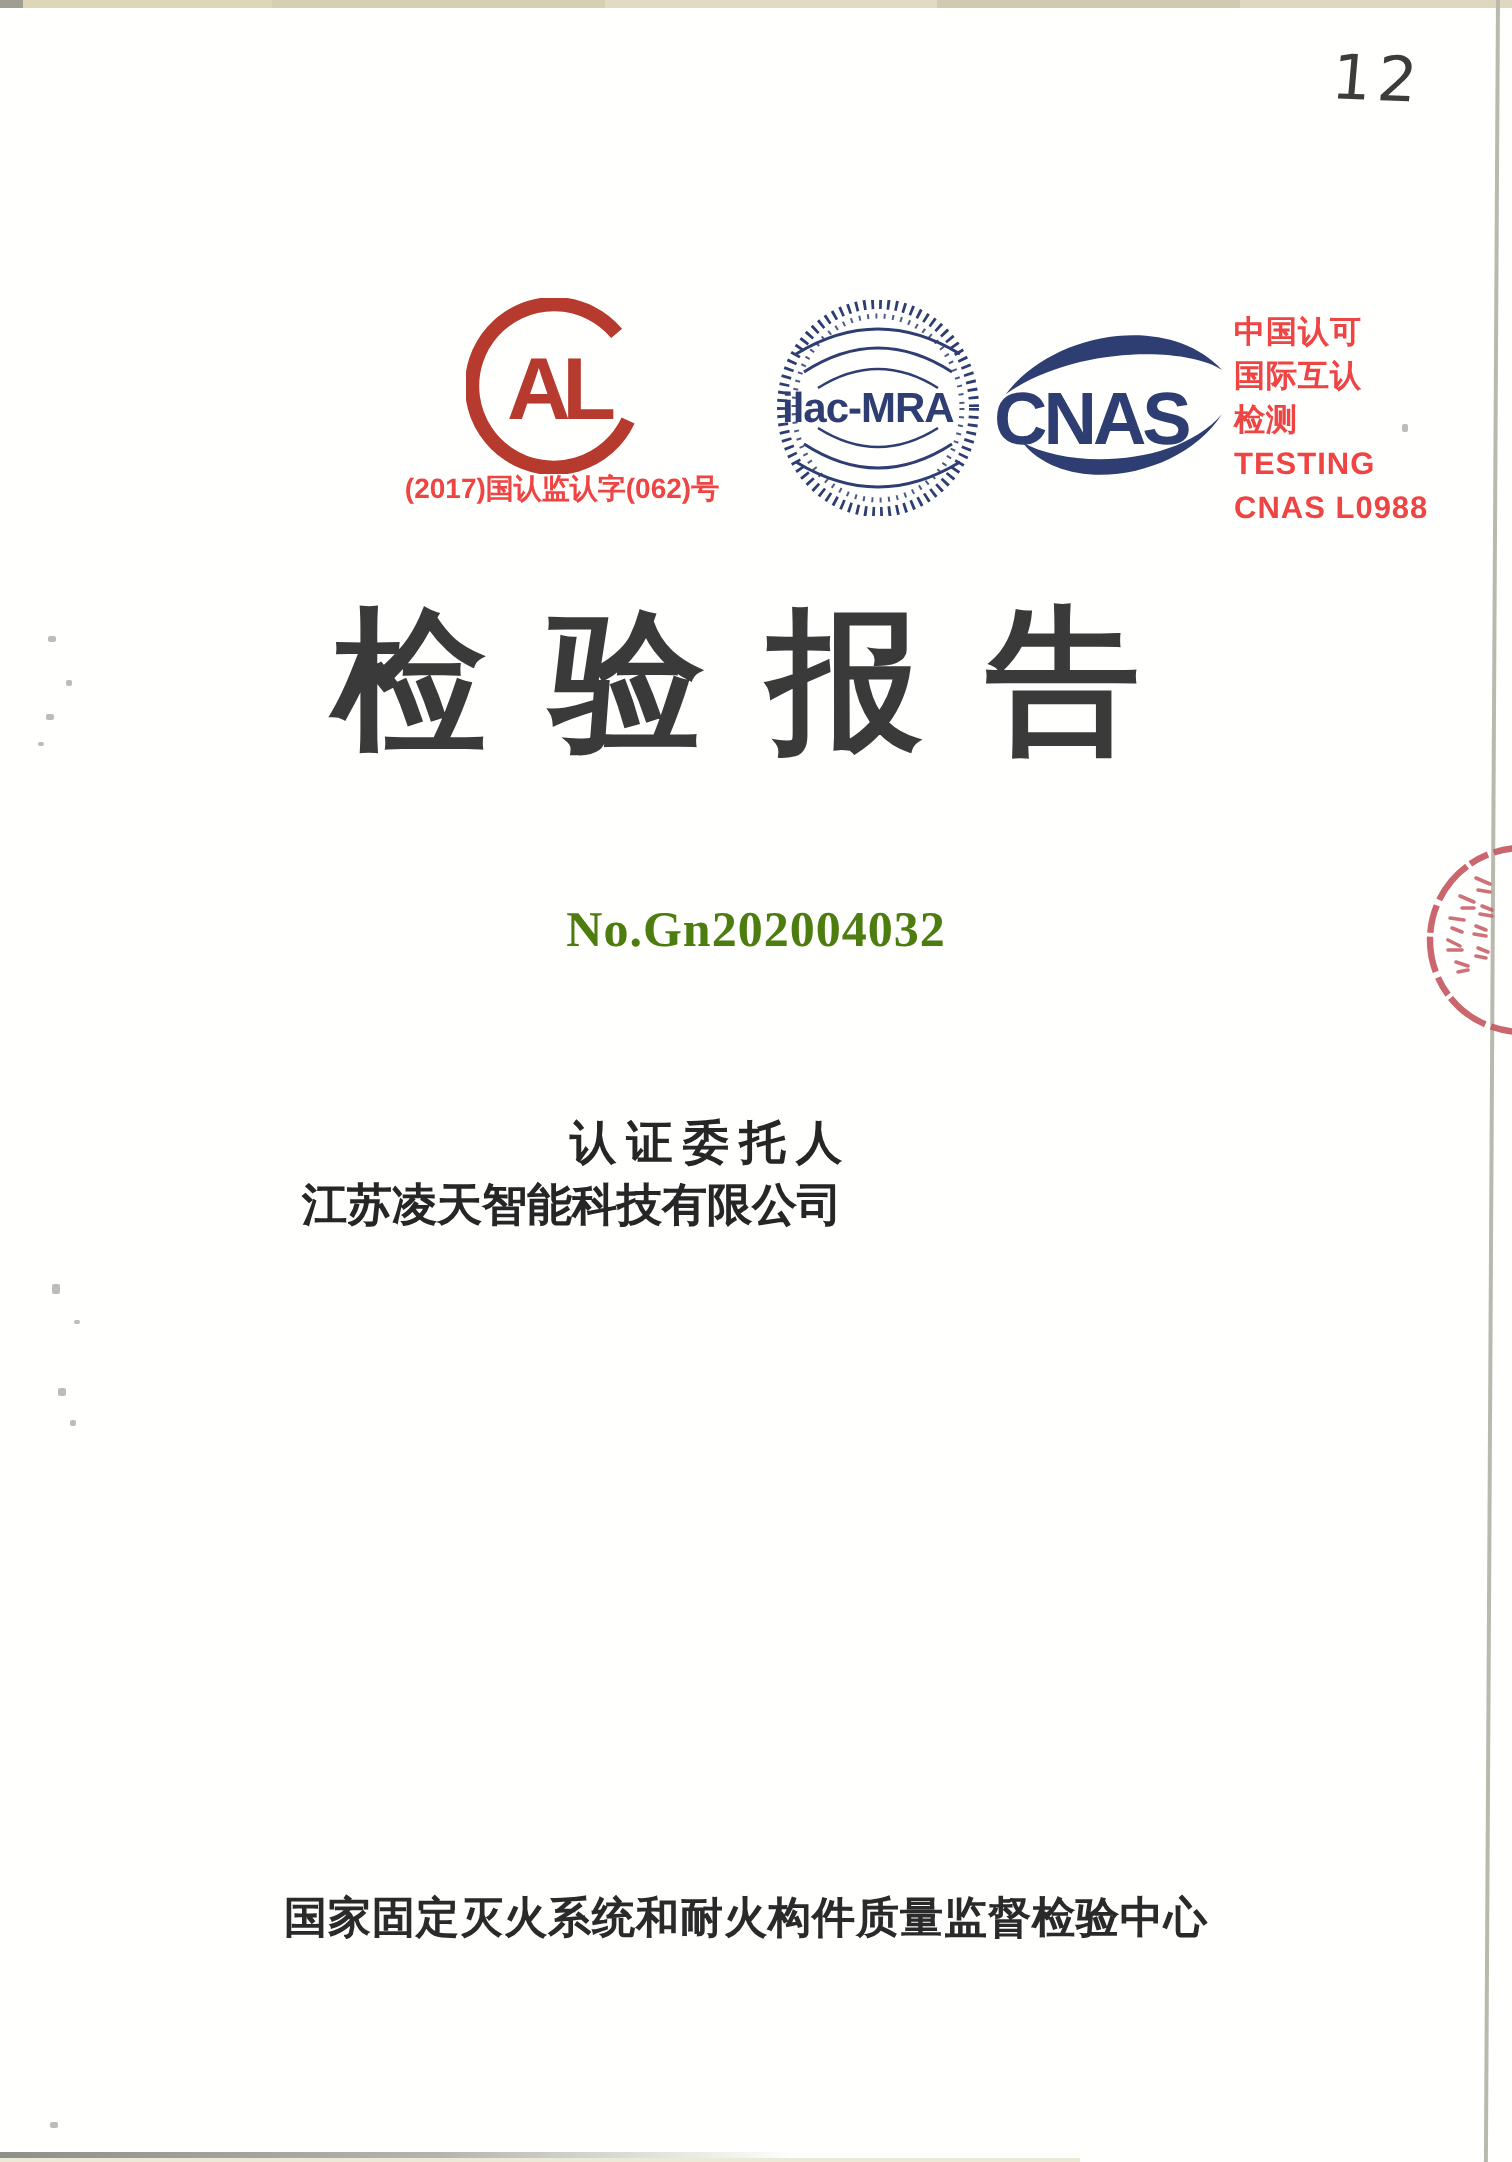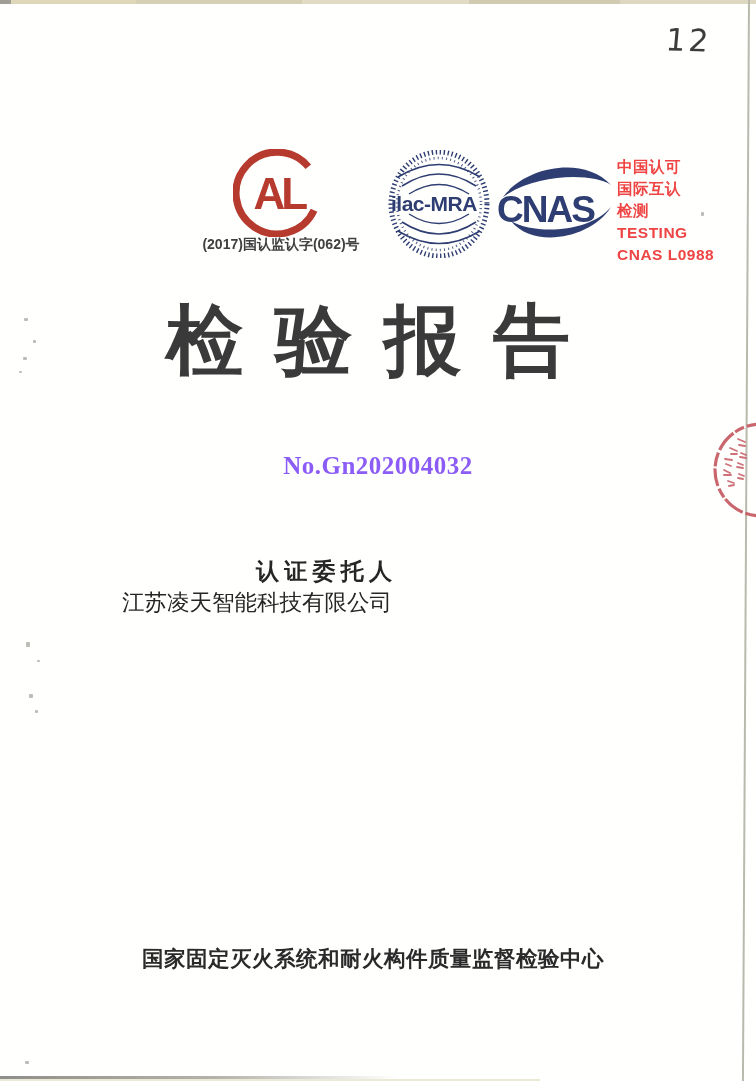--- a/index.html
+++ b/index.html
@@ -20,44 +20,44 @@
 
   .hand-note{position:absolute;left:666px;top:22px;font-family:"DejaVu Sans",sans-serif;
     font-size:31px;font-weight:400;color:#3c3c3c;letter-spacing:3px;
     transform:rotate(2deg) skewX(-3deg);}
 
   
   .cma-group{position:absolute;left:46px;top:166px;width:112px;}
   .cma-number{margin-top:7px;font-size:17px;font-weight:700;color:#b63a2e;letter-spacing:.8px;white-space:nowrap;}
   .cal-circle{position:absolute;left:233px;top:149px;}
   .cal-caption{position:absolute;left:193px;top:236px;width:176px;text-align:center;
-    font-size:14px;font-weight:700;color:#404040;white-space:nowrap;
+    font-size:14px;font-weight:700;color:#ef4444;white-space:nowrap;
     font-family:"Liberation Sans","Liberation Serif",sans-serif;}
   .ilac-logo{position:absolute;left:388px;top:150px;}
   .cnas-logo{position:absolute;left:497px;top:161px;}
   .cnas-lines{position:absolute;left:617px;top:156px;color:#ef4444;font-weight:700;
     font-size:15.5px;line-height:22px;letter-spacing:.5px;white-space:nowrap;
     font-family:"Liberation Sans","Liberation Serif",sans-serif;}
 
   
   .title-row{position:absolute;left:166px;top:299px;width:404px;height:84px;
     display:flex;justify-content:space-between;
     font-family:"Liberation Serif","DejaVu Serif",serif;
     font-size:77px;line-height:84px;font-weight:700;color:#3a3a3a;}
   .report-no{position:absolute;left:0;top:452px;width:756px;text-align:center;
     font-family:"Liberation Serif","DejaVu Serif",serif;
-    font-size:25px;font-weight:700;color:#8b5cf6;letter-spacing:.5px;}
+    font-size:25px;font-weight:700;color:#4d7c0f;letter-spacing:.5px;}
 
   
   .fields{position:absolute;left:122px;top:556px;
     font-family:"Liberation Serif","DejaVu Serif",serif;color:#262626;}
   .field-row{display:flex;align-items:flex-end;height:30px;margin-bottom:24px;flex-direction:column;}
   .field-label{display:inline-block;width:136px;font-size:23px;font-weight:600;
     text-align:justify;text-align-last:justify;white-space:nowrap;}
-  .field-value{font-size:22.5px;font-weight:400;white-space:nowrap;}
+  .field-value{margin-left:29px;font-size:22.5px;font-weight:700;white-space:nowrap;}
   .field-value.mono{font-family:"DejaVu Sans Mono","Liberation Serif",monospace;font-size:21.5px;}
 
   .footer-org{position:absolute;left:0;top:944px;width:746px;text-align:center;
     font-family:"Liberation Serif","DejaVu Serif",serif;
     font-size:21.5px;font-weight:700;color:#2a2a2a;letter-spacing:.5px;}
 
   .seal{position:absolute;left:700px;top:410px;}
   svg text{font-family:"Liberation Sans",sans-serif;}
 </style>
 </head>

